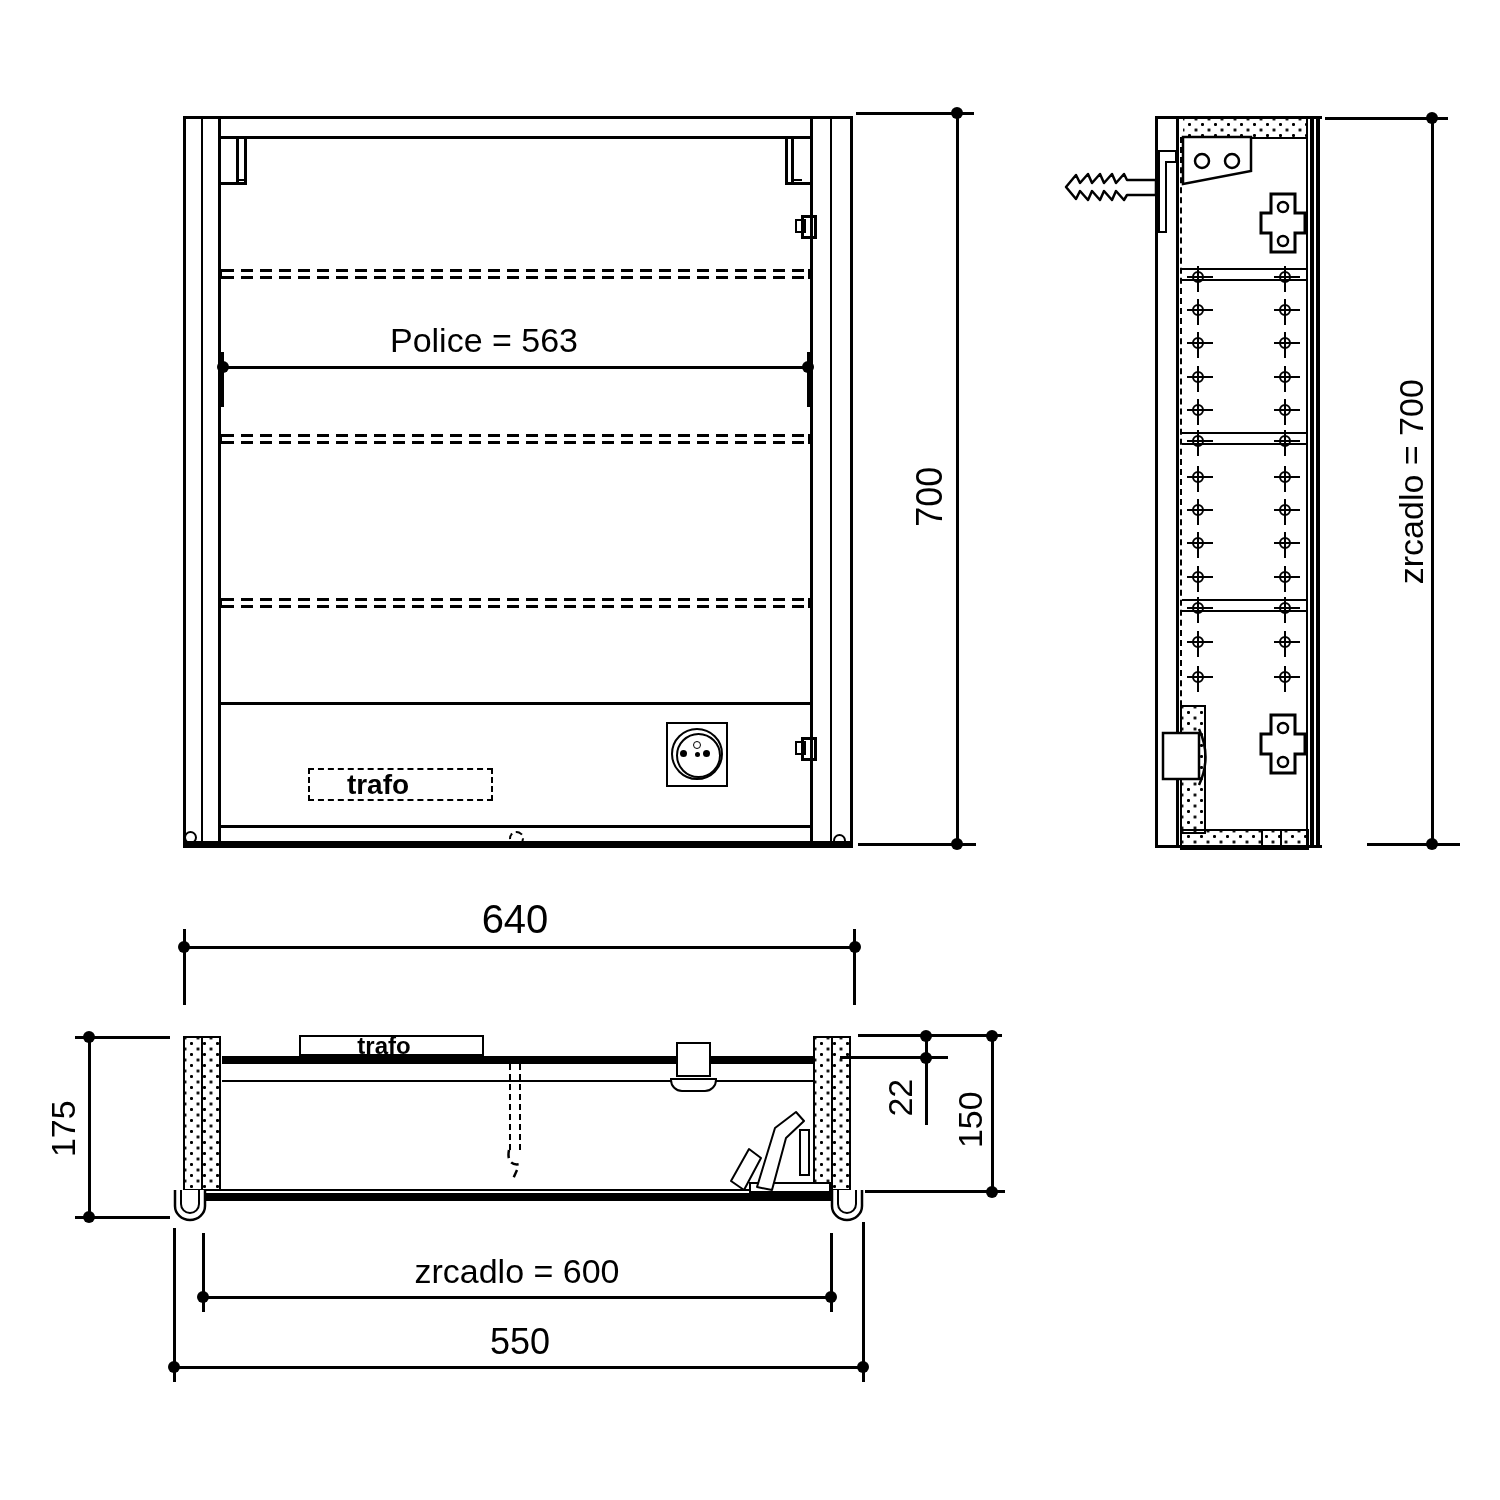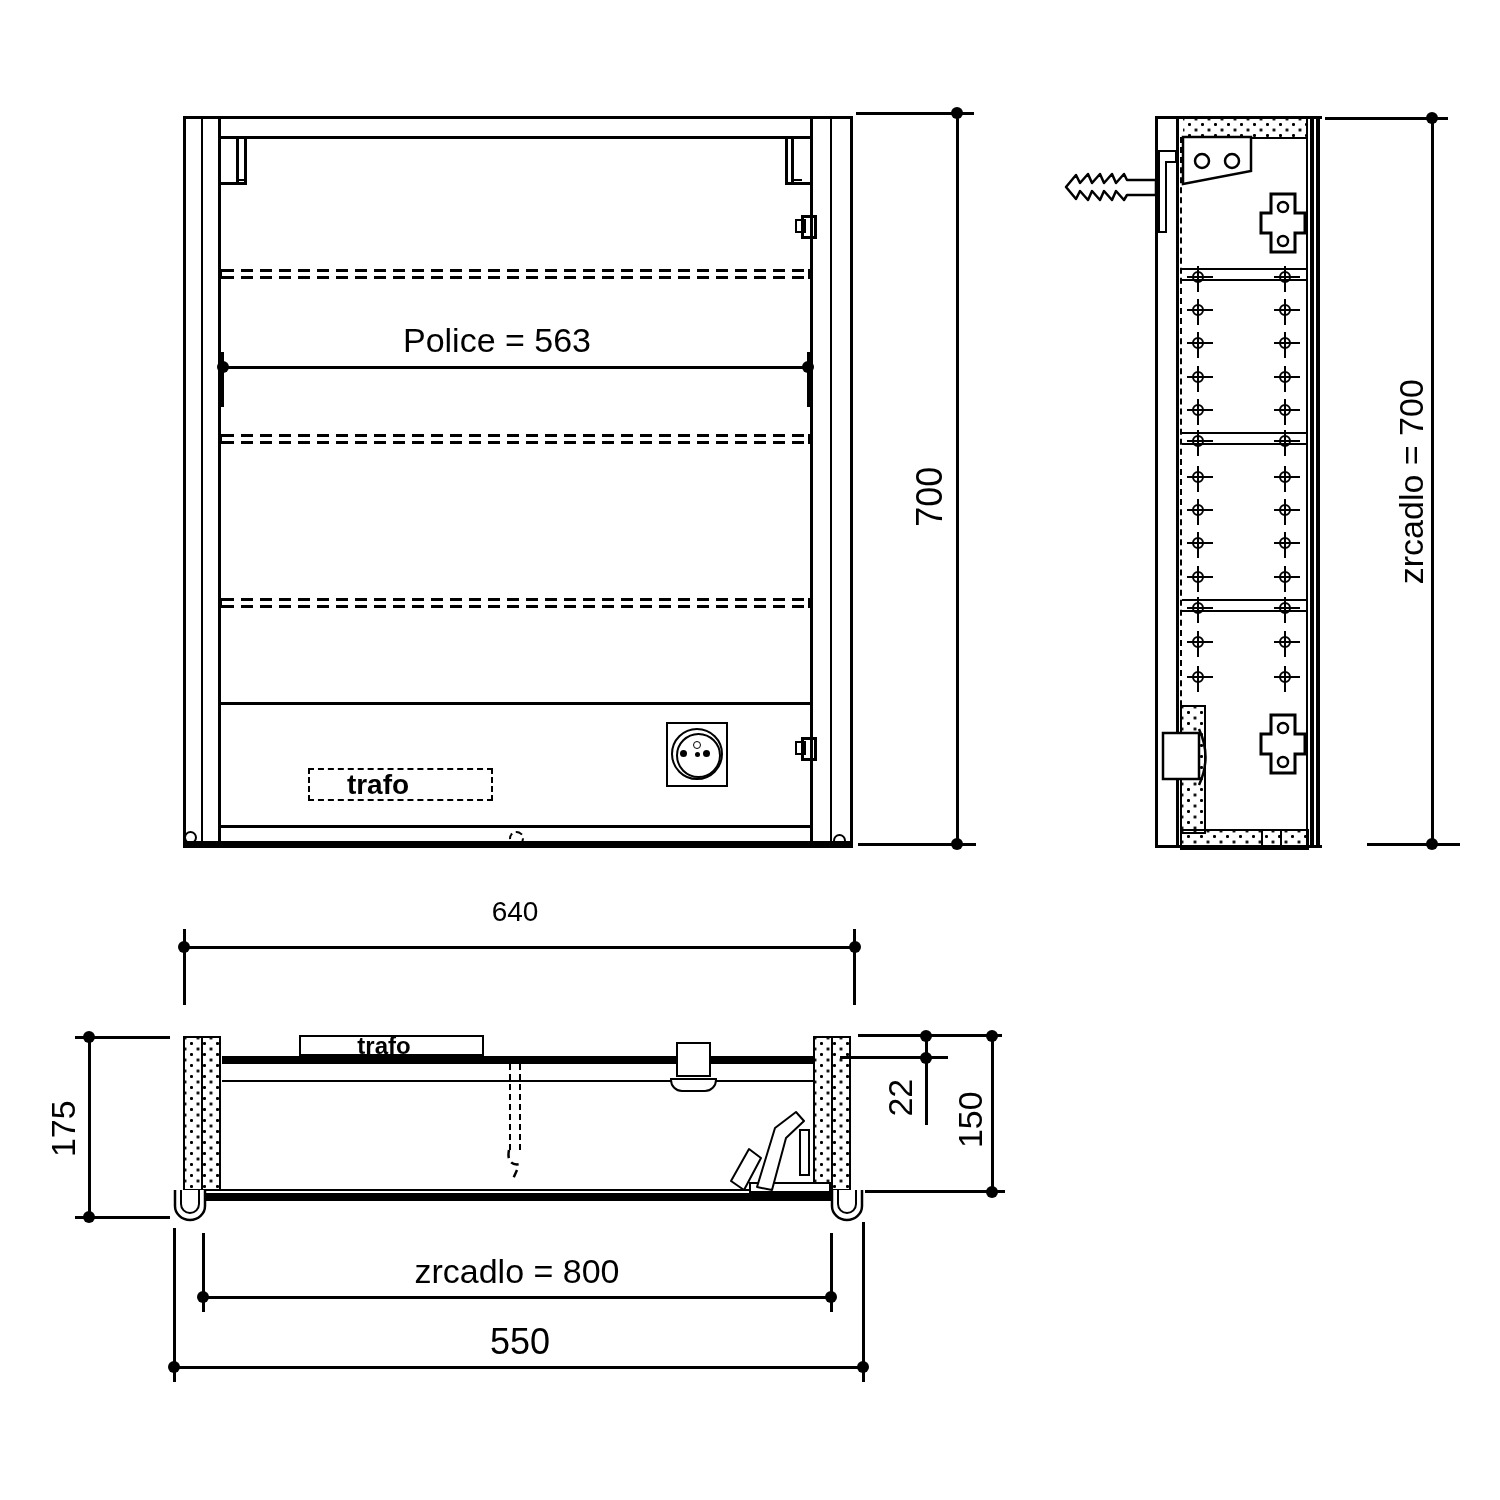--- a/index.html
+++ b/index.html
@@ -72,21 +72,21 @@
     <div class="dashrow" style="left:219px;top:269px;width:586px"></div>
     <div class="dashrow" style="left:219px;top:434px;width:586px"></div>
     <div class="dashrow" style="left:219px;top:598px;width:586px"></div>
 
     <div>
       <div class="hline" style="left:223px;top:366px;width:586px;height:2.5px"></div>
       <div class="dot" style="left:217px;top:361px"></div>
       <div class="dot" style="left:802px;top:361px"></div>
       <div class="vline" style="left:221px;top:352px;height:55px"></div>
       <div class="vline" style="left:807px;top:352px;height:55px"></div>
-      <div class="lbl" style="left:327px;top:322px;width:340px">Police = 563</div>
+      <div class="lbl" style="left:314px;top:322px;width:340px">Police = 563</div>
     </div>
 
     <div>
       <div class="rect" style="left:666px;top:722px;width:58px;height:61px;border:2.5px solid #000;background:#fff"></div>
       <div class="rect" style="left:671px;top:728px;width:48px;height:48px;border:2.5px solid #000;border-radius:50%"></div>
       <div class="rect" style="left:676px;top:733px;width:41px;height:41px;border:2px solid #000;border-radius:50%"></div>
       <div class="rect" style="left:680px;top:750px;width:7px;height:7px;background:#000;border-radius:50%"></div>
       <div class="rect" style="left:703px;top:750px;width:7px;height:7px;background:#000;border-radius:50%"></div>
       <div class="rect" style="left:695px;top:752px;width:5px;height:5px;background:#000;border-radius:50%"></div>
       <div class="rect" style="left:693px;top:741px;width:6px;height:6px;border:1.5px solid #000;border-radius:50%"></div>
@@ -168,21 +168,21 @@
   </div>
 
   <div>
 
     <div>
       <div class="hline" style="left:184px;top:946px;width:671px"></div>
       <div class="dot" style="left:178px;top:941px"></div>
       <div class="dot" style="left:849px;top:941px"></div>
       <div class="vline" style="left:183px;top:929px;height:76px"></div>
       <div class="vline" style="left:853px;top:929px;height:76px"></div>
-      <div class="lbl" style="left:430px;top:897px;width:170px;font-size:28px">640</div>
+      <div class="lbl" style="left:430px;top:897px;width:170px;font-size:40px">640</div>
     </div>
 
     <div class="stip" style="position:absolute;left:183px;top:1036px;width:34px;height:151px;border:2.5px solid #000"></div>
     <div class="vline" style="left:201px;top:1036px;width:2px;height:156px"></div>
     <div class="stip" style="position:absolute;left:813px;top:1036px;width:34px;height:151px;border:2.5px solid #000"></div>
     <div class="vline" style="left:831px;top:1036px;width:2px;height:156px"></div>
 
     <div class="rect thick" style="left:222px;top:1056px;width:591px;height:8px"></div>
     <div class="hline" style="left:222px;top:1080px;width:591px;height:2px"></div>
 
@@ -224,21 +224,21 @@
       <div class="dot" style="left:986px;top:1186px"></div>
       <div class="lbl rot" style="left:936px;top:1101px;width:70px">150</div>
     </div>
 
     <div>
       <div class="vline" style="left:202px;top:1233px;height:79px"></div>
       <div class="vline" style="left:830px;top:1233px;height:79px"></div>
       <div class="hline" style="left:203px;top:1296px;width:629px"></div>
       <div class="dot" style="left:197px;top:1291px"></div>
       <div class="dot" style="left:825px;top:1291px"></div>
-      <div class="lbl" style="left:327px;top:1253px;width:380px">zrcadlo = 800</div>
+      <div class="lbl" style="left:327px;top:1253px;width:380px">zrcadlo = 600</div>
     </div>
 
     <div>
       <div class="vline" style="left:173px;top:1228px;height:154px"></div>
       <div class="vline" style="left:862px;top:1222px;height:160px"></div>
       <div class="hline" style="left:174px;top:1366px;width:690px"></div>
       <div class="dot" style="left:168px;top:1361px"></div>
       <div class="dot" style="left:857px;top:1361px"></div>
       <div class="lbl" style="left:440px;top:1322px;width:160px;font-size:36px">550</div>
     </div>

